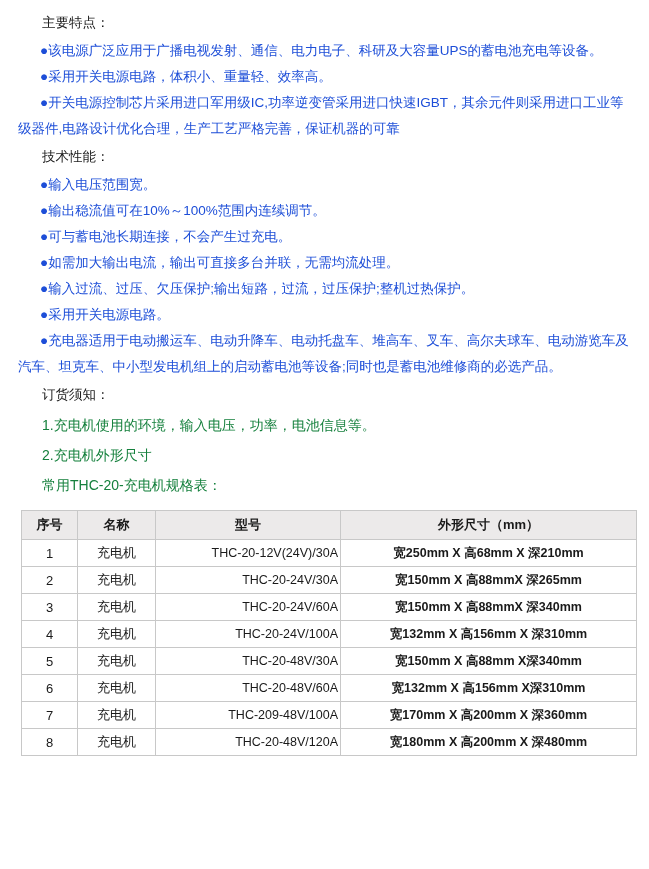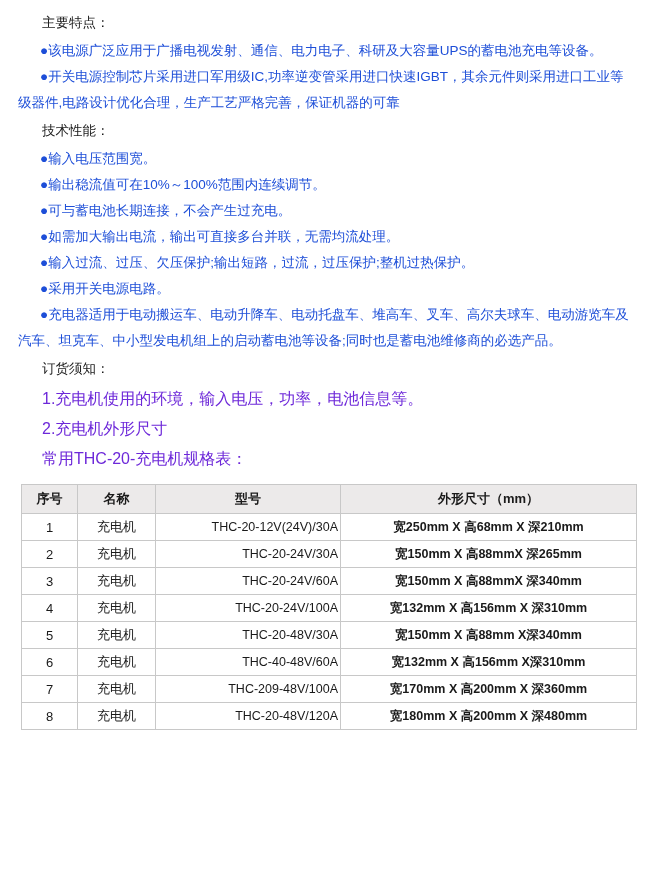--- a/index.html
+++ b/index.html
@@ -28,24 +28,24 @@
     color: #1a1a1a;
   }
   .bullet-para {
     font-size: 13.5px;
     line-height: 26px;
     text-indent: 22px;
     color: #1d4ed8;
     position: relative;
   }
   .plain-para {
-    font-size: 16px;
+    font-size: 14px;
     line-height: 30px;
     text-indent: 24px;
-    color: #6d28d9;
+    color: #15803d;
   }
 
   table.spec {
     width: 615px;
     border-collapse: collapse;
     margin-top: 10px;
     margin-left: 3px;
     table-layout: fixed;
     font-size: 13px;
   }
@@ -78,20 +78,21 @@
   col.c4 { width: 296px; }
 </style>
 </head>
 <body>
 
 <div class="page">
 
   <div class="heading">主要特点：</div>
 
   <div class="bullet-para">●该电源广泛应用于广播电视发射、通信、电力电子、科研及大容量UPS的蓄电池充电等设备。</div>
+  <div class="bullet-para">●采用开关电源电路，体积小、重量轻、效率高。</div>
   <div class="bullet-para">●开关电源控制芯片采用进口军用级IC,功率逆变管采用进口快速IGBT，其余元件则采用进口工业等级器件,电路设计优化合理，生产工艺严格完善，保证机器的可靠</div>
 
   <div class="heading">技术性能：</div>
 
   <div class="bullet-para">●输入电压范围宽。</div>
   <div class="bullet-para">●输出稳流值可在10%～100%范围内连续调节。</div>
   <div class="bullet-para">●可与蓄电池长期连接，不会产生过充电。</div>
   <div class="bullet-para">●如需加大输出电流，输出可直接多台并联，无需均流处理。</div>
   <div class="bullet-para">●输入过流、过压、欠压保护;输出短路，过流，过压保护;整机过热保护。</div>
   <div class="bullet-para">●采用开关电源电路。</div>
@@ -145,21 +146,21 @@
       </tr>
       <tr>
         <td>5</td>
         <td>充电机</td>
         <td class="model-cell">THC-20-48V/30A</td>
         <td class="size-cell">宽150mm X 高88mm  X深340mm</td>
       </tr>
       <tr>
         <td>6</td>
         <td>充电机</td>
-        <td class="model-cell">THC-40-48V/60A</td>
+        <td class="model-cell">THC-20-48V/60A</td>
         <td class="size-cell">宽132mm X 高156mm  X深310mm</td>
       </tr>
       <tr>
         <td>7</td>
         <td>充电机</td>
         <td class="model-cell">THC-209-48V/100A</td>
         <td class="size-cell">宽170mm X 高200mm X 深360mm</td>
       </tr>
       <tr>
         <td>8</td>

